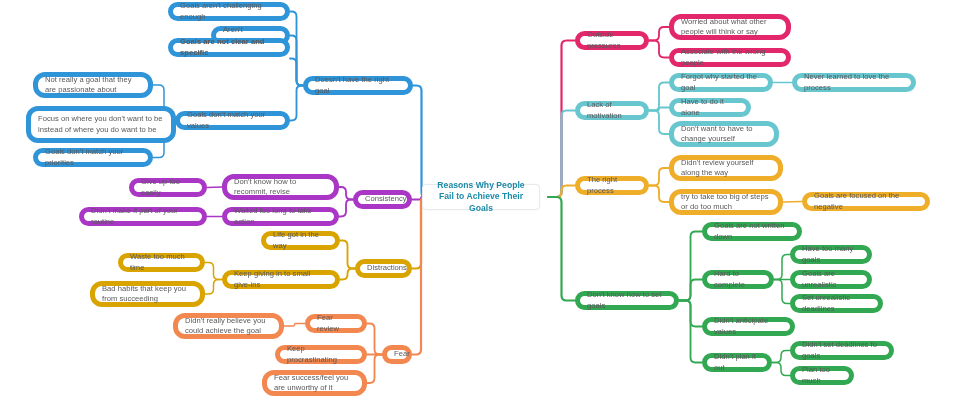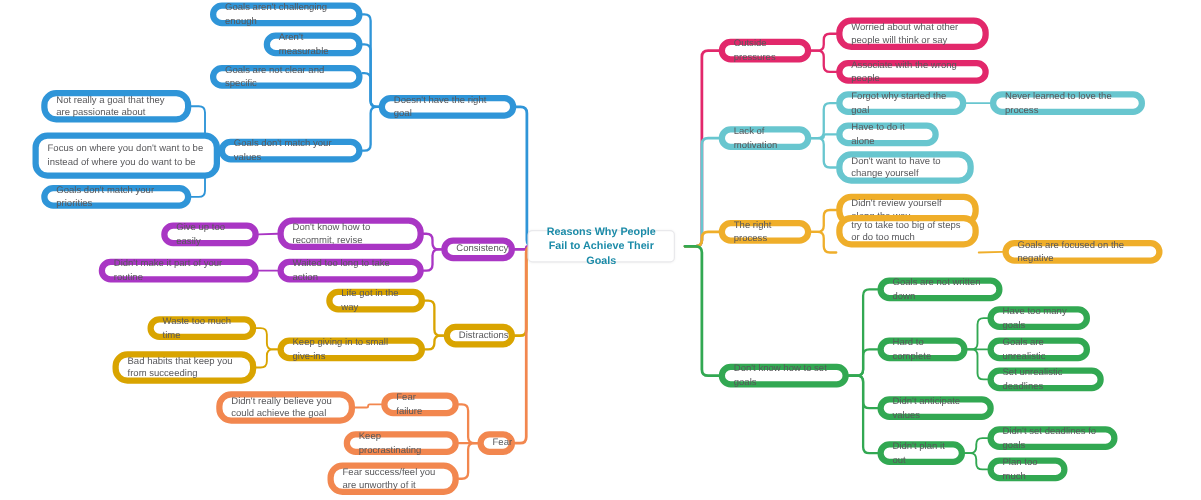--- a/index.html
+++ b/index.html
@@ -116,21 +116,21 @@
       </div>
       <div class="node" style="left: 303px; top: 76px; width: 110px; height: 19px; border-color: rgb(47, 149, 216);">
         <span>Doesn't have the right goal</span>
       </div>
       <div class="node" style="left: 168px; top: 2px; width: 122px; height: 19px; border-color: rgb(47, 149, 216);">
         <span>Goals aren't challenging enough</span>
       </div>
       <div class="node" style="left: 211px; top: 26px; width: 79px; height: 19px; border-color: rgb(47, 149, 216);">
         <span>Aren't measurable</span>
       </div>
-      <div class="node" style="left: 168px; top: 52px; width: 122px; height: 19px; border-color: rgb(47, 149, 216);">
+      <div class="node" style="left: 168px; top: 38px; width: 122px; height: 19px; border-color: rgb(47, 149, 216); font-weight: bold;">
         <span>Goals are not clear and specific</span>
       </div>
       <div class="node" style="left: 175px; top: 111px; width: 115px; height: 19px; border-color: rgb(47, 149, 216);">
         <span>Goals don't match your values</span>
       </div>
       <div class="node" style="left: 33px; top: 72px; width: 120px; height: 26px; border-color: rgb(47, 149, 216);">
         <span>Not really a goal that they are passionate about</span>
       </div>
       <div class="node" style="left: 26px; top: 106px; width: 150px; height: 37px; border-color: rgb(47, 149, 216);">
         <span>Focus on where you don't want to be instead of where you do want to be</span>
@@ -165,21 +165,21 @@
       <div class="node" style="left: 118px; top: 253px; width: 87px; height: 19px; border-color: rgb(217, 164, 0);">
         <span>Waste too much time</span>
       </div>
       <div class="node" style="left: 90px; top: 281px; width: 115px; height: 26px; border-color: rgb(217, 164, 0);">
         <span>Bad habits that keep you from succeeding</span>
       </div>
       <div class="node" style="left: 382px; top: 345px; width: 30px; height: 19px; border-color: rgb(242, 135, 79);">
         <span>Fear</span>
       </div>
       <div class="node" style="left: 305px; top: 314px; width: 62px; height: 19px; border-color: rgb(242, 135, 79);">
-        <span>Fear failure</span>
+        <span>Fear review</span>
       </div>
       <div class="node" style="left: 173px; top: 313px; width: 111px; height: 26px; border-color: rgb(242, 135, 79);">
         <span>Didn't really believe you could achieve the goal</span>
       </div>
       <div class="node" style="left: 275px; top: 345px; width: 92px; height: 19px; border-color: rgb(242, 135, 79);">
         <span>Keep procrastinating</span>
       </div>
       <div class="node" style="left: 262px; top: 370px; width: 105px; height: 26px; border-color: rgb(242, 135, 79);">
         <span>Fear success/feel you are unworthy of it</span>
       </div>
@@ -206,21 +206,21 @@
       </div>
       <div class="node" style="left: 669px; top: 121px; width: 110px; height: 26px; border-color: rgb(104, 198, 207);">
         <span>Don't want to have to change yourself</span>
       </div>
       <div class="node" style="left: 575px; top: 176px; width: 74px; height: 19px; border-color: rgb(239, 174, 42);">
         <span>The right process</span>
       </div>
       <div class="node" style="left: 669px; top: 155px; width: 114px; height: 26px; border-color: rgb(239, 174, 42);">
         <span>Didn't review yourself along the way</span>
       </div>
-      <div class="node" style="left: 669px; top: 172px; width: 114px; height: 26px; border-color: rgb(239, 174, 42); justify-content: center;">
+      <div class="node" style="left: 669px; top: 189px; width: 114px; height: 26px; border-color: rgb(239, 174, 42); justify-content: center;">
         <span>try to take too big of steps or do too much</span>
       </div>
       <div class="node" style="left: 802px; top: 192px; width: 128px; height: 19px; border-color: rgb(239, 174, 42);">
         <span>Goals are focused on the negative</span>
       </div>
       <div class="node" style="left: 575px; top: 291px; width: 104px; height: 19px; border-color: rgb(50, 168, 82);">
         <span>Don't know how to set goals</span>
       </div>
       <div class="node" style="left: 702px; top: 222px; width: 100px; height: 19px; border-color: rgb(50, 168, 82);">
         <span>Goals are not written down</span>

